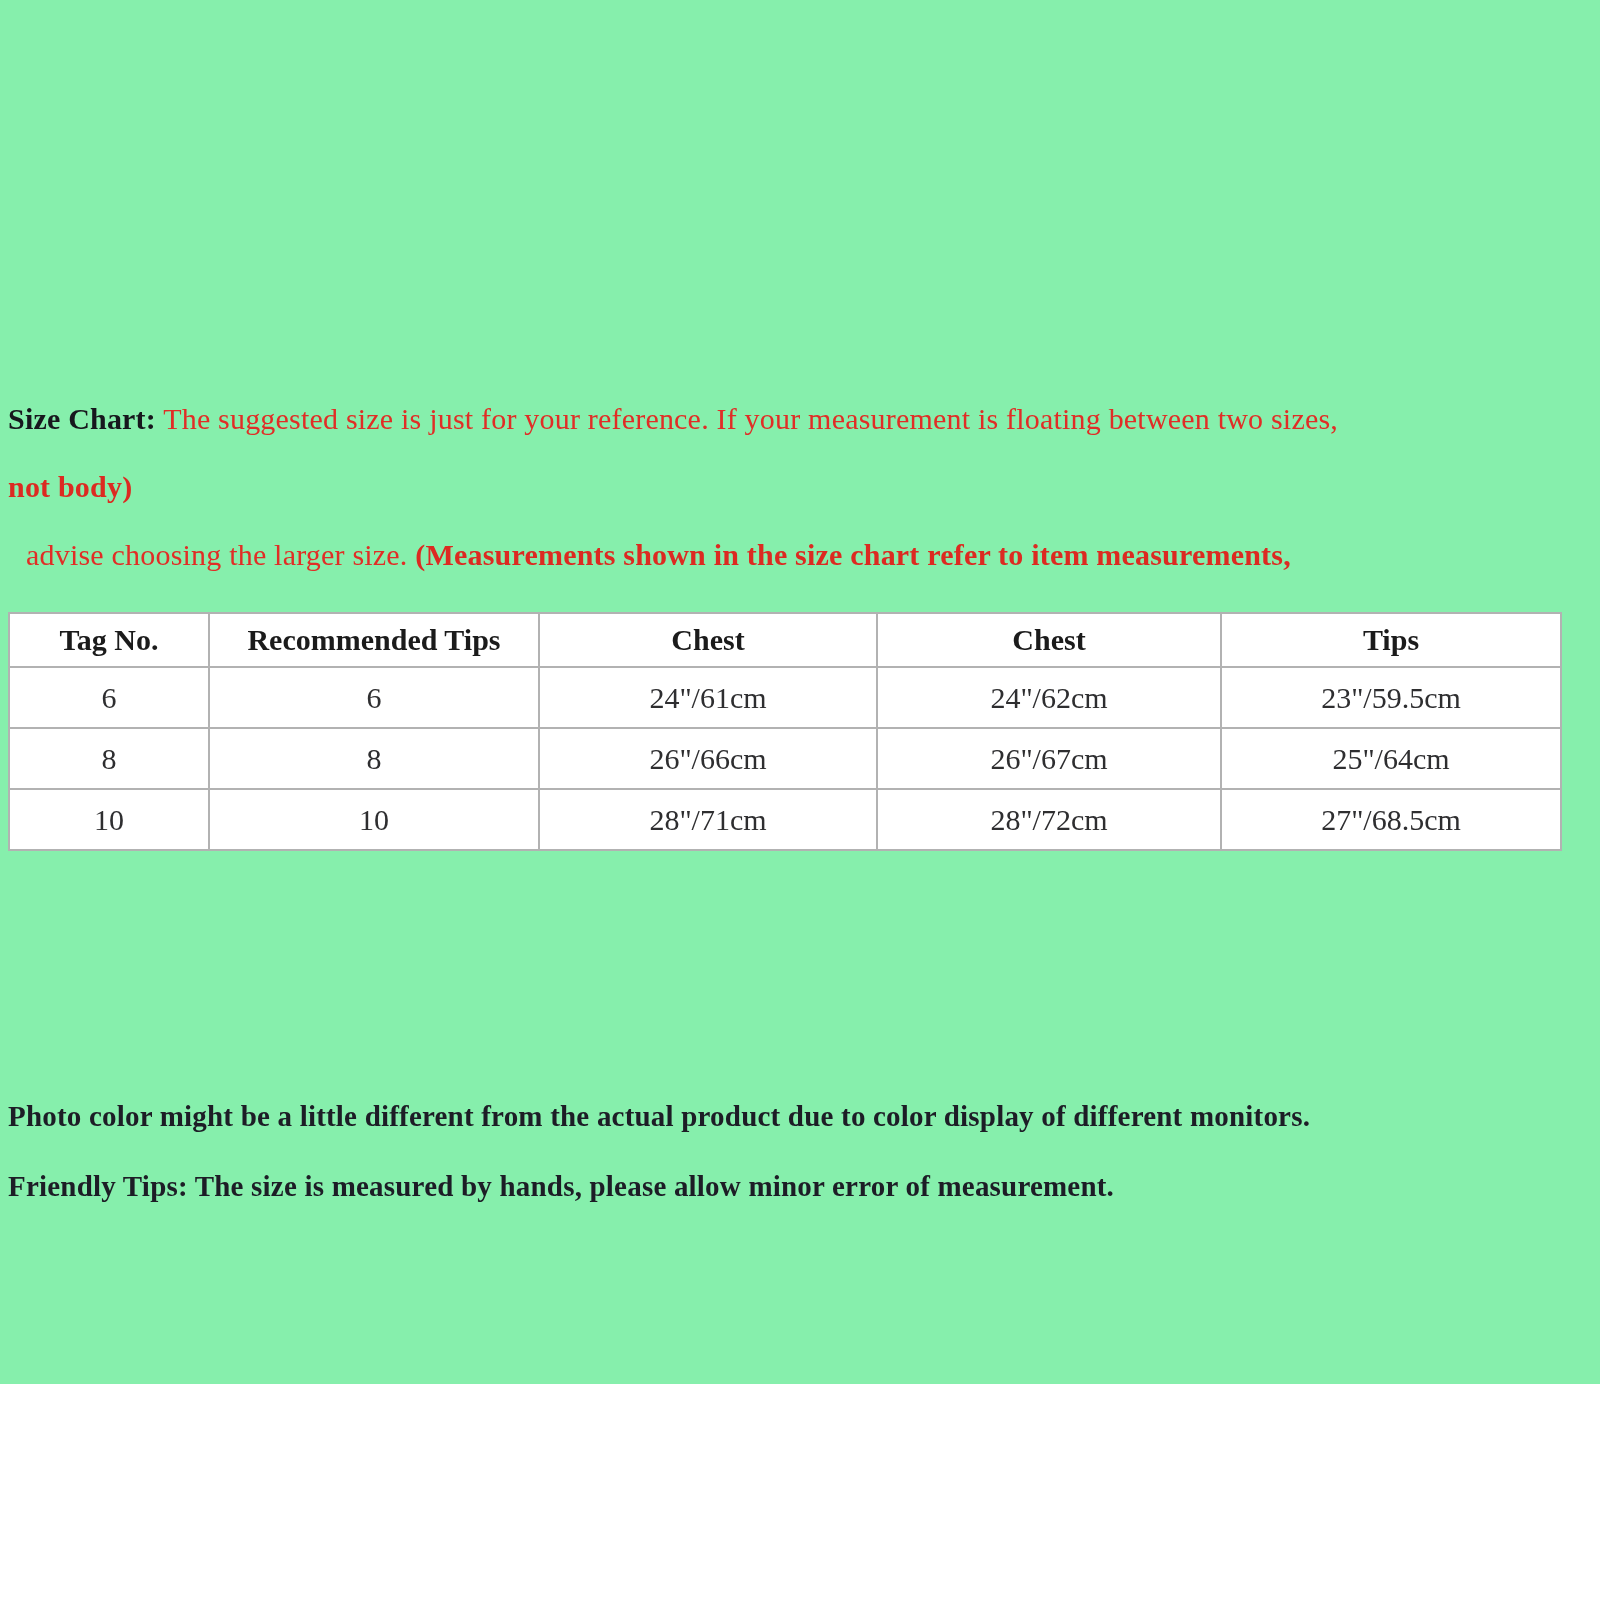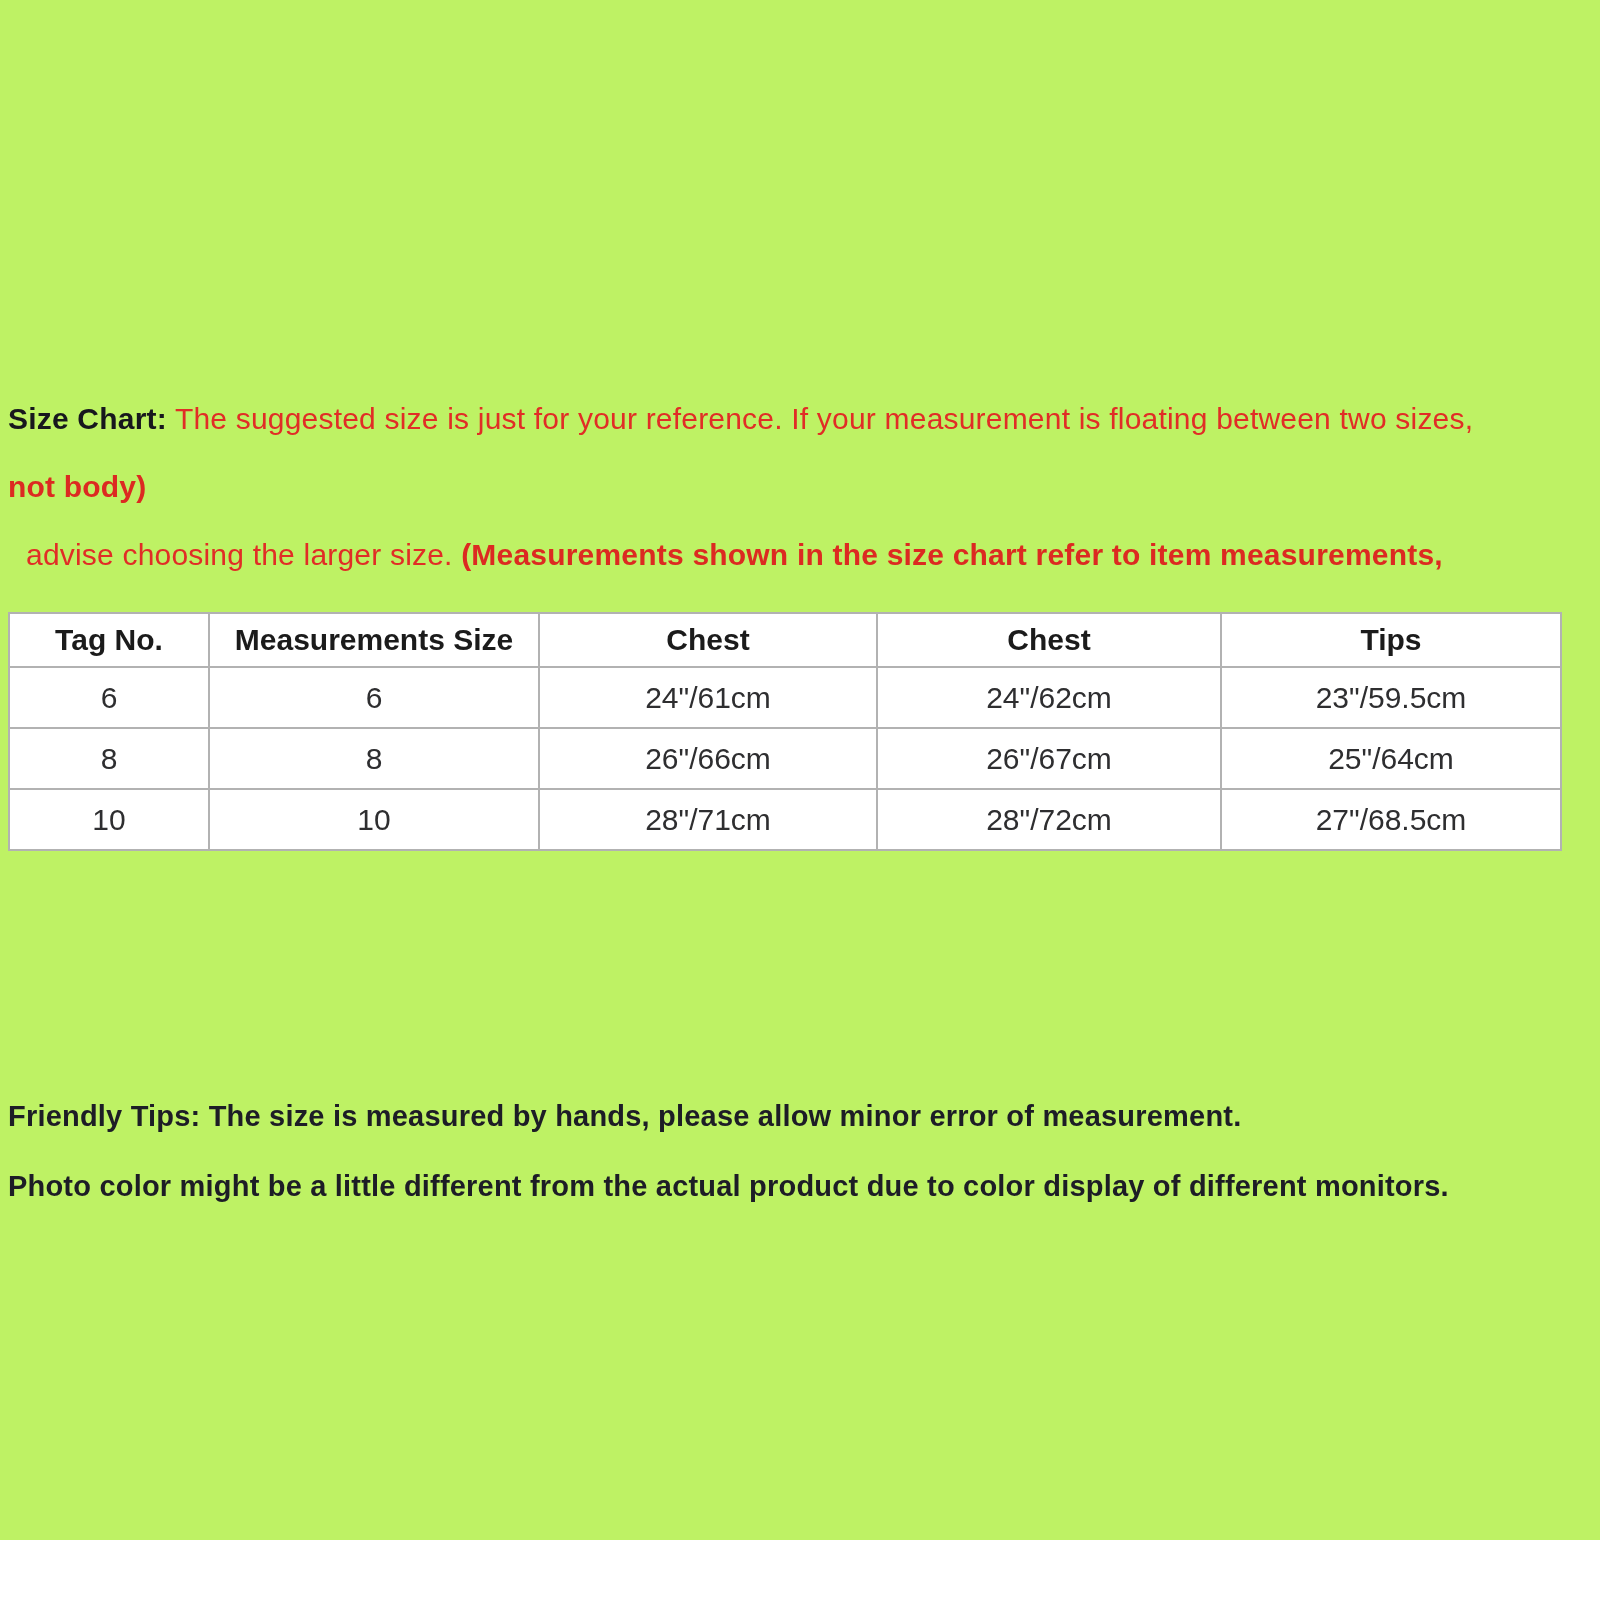--- a/index.html
+++ b/index.html
@@ -1,23 +1,23 @@
 <!DOCTYPE html>
 <html><head>
 <meta charset="utf-8">
 <style>
   * { margin: 0; padding: 0; box-sizing: border-box; }
   html, body { background: #ffffff; }
   .canvas {
     position: relative;
     width: 1600px;
-    height: 1540px;
-    background: #bef264;
+    height: 1384px;
+    background: #86efac;
     overflow: hidden;
-    font-family: Liberation Sans, sans-serif;
+    font-family: Liberation Serif, serif;
   }
 
   
   .intro {
     position: absolute;
     left: 8px;
     top: 385px;
     width: 1584px;
   }
   .intro .line {
@@ -97,21 +97,21 @@
     <colgroup>
       <col style="width:200px">
       <col style="width:330px">
       <col style="width:338px">
       <col style="width:344px">
       <col style="width:340px">
     </colgroup>
     <thead>
       <tr>
         <th>Tag No.</th>
-        <th>Measurements Size</th>
+        <th>Recommended Tips</th>
         <th>Chest</th>
         <th>Chest</th>
         <th>Tips</th>
       </tr>
     </thead>
     <tbody>
       <tr>
         <td>6</td>
         <td>6</td>
         <td>24"/61cm</td>
@@ -129,17 +129,17 @@
         <td>10</td>
         <td>10</td>
         <td>28"/71cm</td>
         <td>28"/72cm</td>
         <td>27"/68.5cm</td>
       </tr>
     </tbody>
   </table>
 
   <div class="tips">
+    <div class="line">Photo color might be a little different from the actual product due to color display of different monitors.</div>
     <div class="line">Friendly Tips: The size is measured by hands, please allow minor error of measurement.</div>
-    <div class="line">Photo color might be a little different from the actual product due to color display of different monitors.</div>
   </div>
 
 </div>
 
 </body></html>

